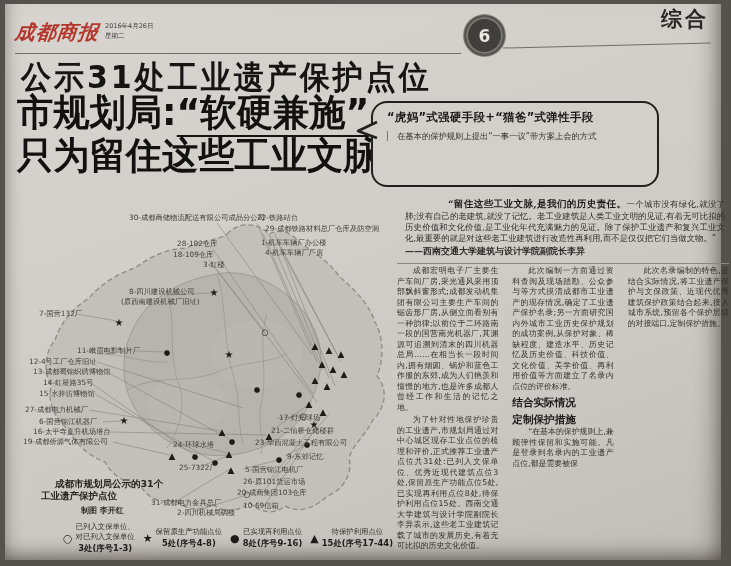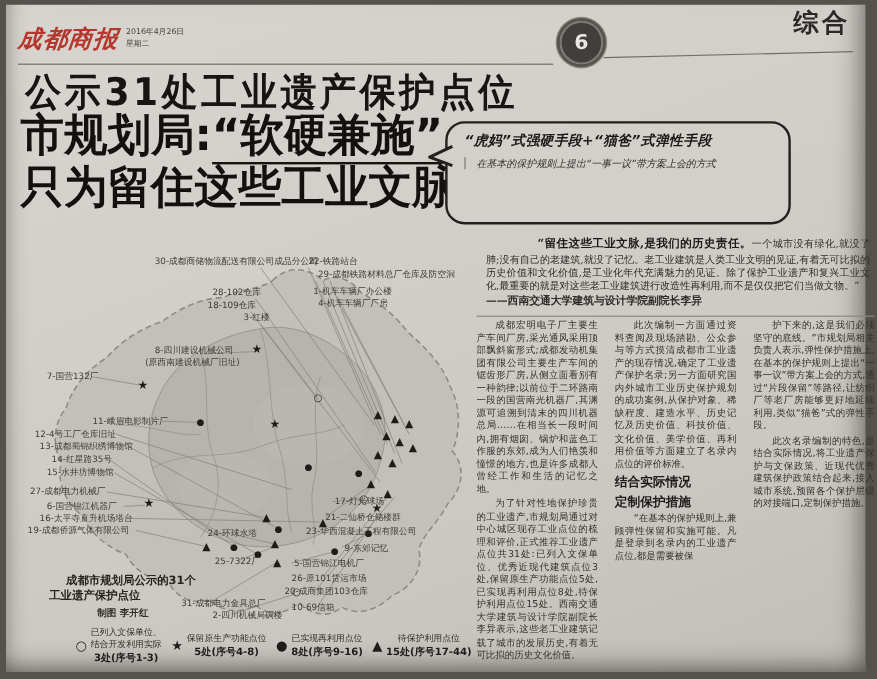--- a/index.html
+++ b/index.html
@@ -43,21 +43,20 @@
   .headline{
     position:absolute;left:12px;top:88px;font-size:37px;font-weight:900;
     color:#12110f;line-height:1.16;transform:scaleX(.98);transform-origin:left top;white-space:nowrap;
   }
   .headline .ul{border-bottom:2px solid #15140f;padding-bottom:1px;}
   
   .bubble{
     position:absolute;left:366px;top:97px;width:288px;height:86px;box-sizing:border-box;
     background:#d3d0cb;border:2.5px solid #23211d;border-radius:16px;
     padding:7px 28px 5px 14px;
-    font-style:italic;
   }
   .bubble-title{font-size:11.5px;font-weight:bold;color:#1b1a17;margin-bottom:5px;letter-spacing:.3px;white-space:nowrap;}
   .bubble-cols{display:flex;gap:9px;}
   .bubble-cols .bc{flex:1;font-size:8.3px;line-height:1.5;color:#33312d;}
   .bubble-div{width:1px;background:#7d7a72;margin:1px 0;}
   .bubble-tail{position:absolute;left:-17px;top:16px;}
   
   .quote{
     position:absolute;left:392px;top:192px;width:332px;height:68px;box-sizing:border-box;
     font-family:"DejaVu Serif",serif;font-size:8.4px;line-height:1.32;color:#2e2c28;
@@ -236,21 +235,21 @@
           <text x="160" y="311" class="mlabel">2-四川机械局碉楼</text>
           <text x="226" y="304" class="mlabel">10-69信箱</text>
         </g>
       <text x="38" y="283" class="mtitle">成都市规划局公示的31个</text>
       <text x="24" y="295" class="mtitle">工业遗产保护点位</text>
       <text x="64" y="309" class="mcredit">制图 李开红</text>
     </svg>
     <div class="legend">
       <div class="legend-item">
         <span class="legend-glyph">○</span>
-        <span class="lt"><span>已列入文保单位、</span><br><span>结合开发利用实际</span><span class="cnt">3处(序号1-3)</span></span>
+        <span class="lt"><span>已列入文保单位、</span><br><span>对已列入文保单位</span><span class="cnt">3处(序号1-3)</span></span>
       </div>
       <div class="legend-item">
         <span class="legend-glyph">★</span>
         <span class="lt"><span>保留原生产功能点位</span><span class="cnt">5处(序号4-8)</span></span>
       </div>
       <div class="legend-item">
         <span class="legend-glyph">●</span>
         <span class="lt"><span>已实现再利用点位</span><span class="cnt">8处(序号9-16)</span></span>
       </div>
       <div class="legend-item">
@@ -266,18 +265,17 @@
         <p class="bp">为了针对性地保护珍贵的工业遗产,市规划局通过对中心城区现存工业点位的梳理和评价,正式推荐工业遗产点位共31处:已列入文保单位、优秀近现代建筑点位3处,保留原生产功能点位5处,已实现再利用点位8处,待保护利用点位15处。西南交通大学建筑与设计学院副院长李异表示,这些老工业建筑记载了城市的发展历史,有着无可比拟的历史文化价值。</p>
         <div class="bh">资料查询+现场踏勘</div>
       </div>
       <div class="bodycol">
         <p class="bp">此次编制一方面通过资料查阅及现场踏勘、公众参与等方式摸清成都市工业遗产的现存情况,确定了工业遗产保护名录;另一方面研究国内外城市工业历史保护规划的成功案例,从保护对象、稀缺程度、建造水平、历史记忆及历史价值、科技价值、文化价值、美学价值、再利用价值等方面建立了名录内点位的评价标准。</p>
         <div class="bh">结合实际情况</div>
         <div class="bh">定制保护措施</div>
         <p class="bp">“在基本的保护规则上,兼顾弹性保留和实施可能。凡是登录到名录内的工业遗产点位,都是需要被保</p>
       </div>
       <div class="bodycol">
-        <p class="bp">护下来的,这是我们必须坚守的底线。”市规划局相关负责人表示,弹性保护措施上,在基本的保护规则上提出“一事一议”带方案上会的方式,通过“片段保留”等路径,让纺织厂等老厂房能够更好地延续利用,类似“猫爸”式的弹性手段。</p>
         <p class="bp">此次名录编制的特色,是结合实际情况,将工业遗产保护与文保政策、近现代优秀建筑保护政策结合起来,接入城市系统,预留各个保护层级的对接端口,定制保护措施。</p>
       </div>
     </div>
 
 </div>
 
 </body></html>

